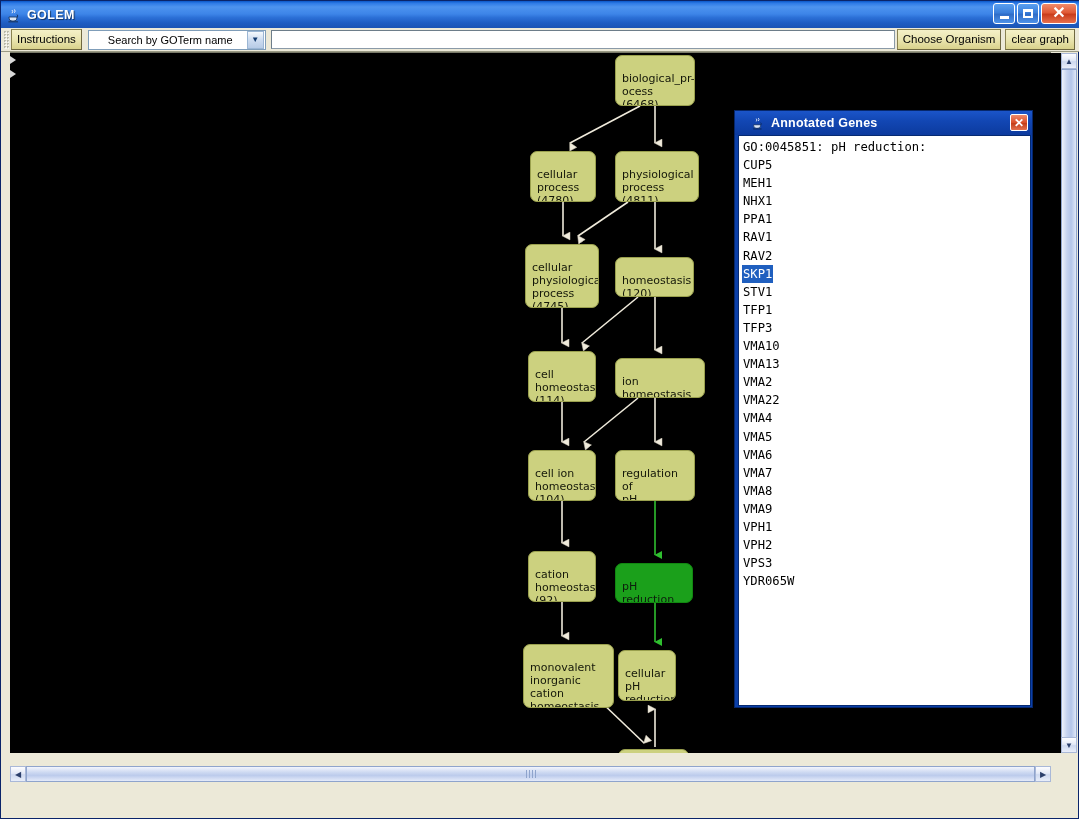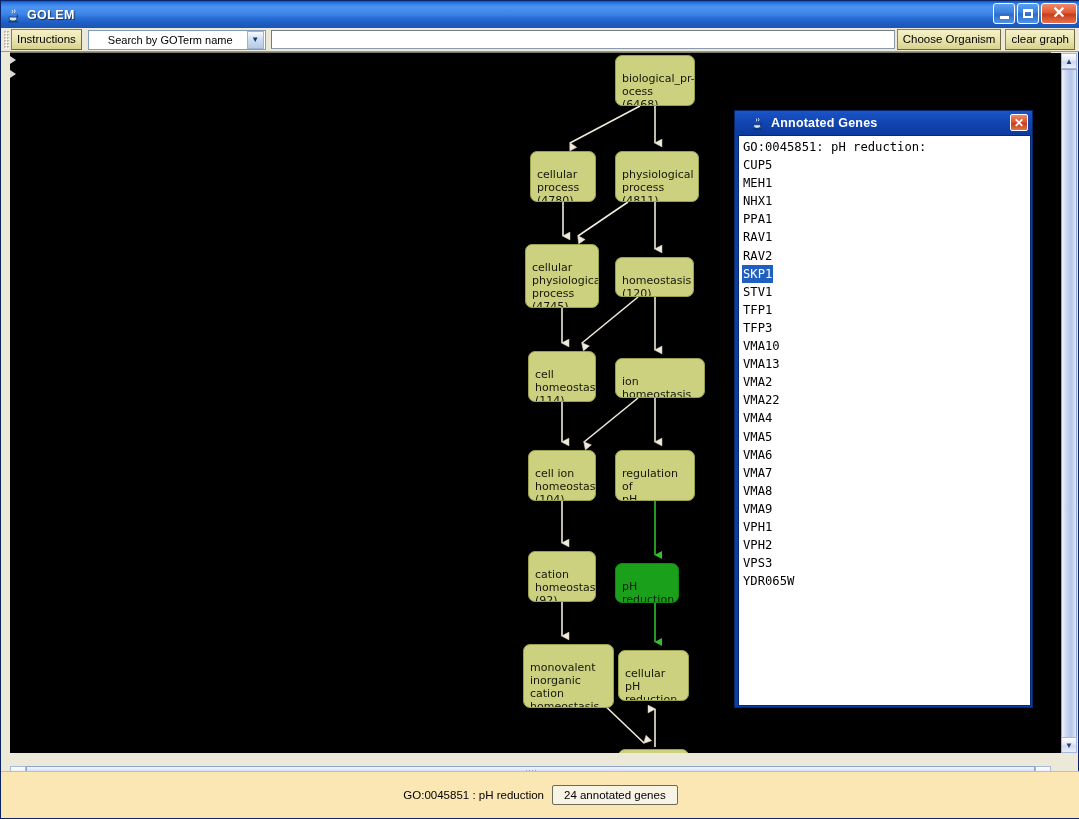--- a/index.html
+++ b/index.html
@@ -434,31 +434,31 @@
           <div class="node" style="left: 605px; top: 397px; width: 80px; height: 51px;">
             <div>regulation of</div>
             <div>pH</div>
             <div>(28)</div>
           </div>
           <div class="node" style="left: 518px; top: 498px; width: 68px; height: 51px;">
             <div>cation</div>
             <div>homeostasis</div>
             <div>(92)</div>
           </div>
-          <div class="node highlight" style="left: 605px; top: 510px; width: 64px; height: 40px;">
+          <div class="node highlight" style="left: 605px; top: 510px; width: 78px; height: 40px;">
             <div>pH reduction</div>
             <div>(24)</div>
           </div>
           <div class="node" style="left: 513px; top: 591px; width: 91px; height: 64px;">
             <div>monovalent</div>
             <div>inorganic cation</div>
             <div>homeostasis</div>
             <div>(33)</div>
           </div>
-          <div class="node" style="left: 608px; top: 597px; width: 71px; height: 51px;">
+          <div class="node" style="left: 608px; top: 597px; width: 58px; height: 51px;">
             <div>cellular pH</div>
             <div>reduction</div>
             <div>(24)</div>
           </div>
           <div class="node" style="left: 608px; top: 696px; width: 71px; height: 40px;"></div>
         </div>
     </div>
   </div>
 
   <div class="left-markers">
@@ -529,18 +529,14 @@
     </div>
     <div class="sb-thumb h" style="left:16px;top:0;width:1009px;height:16px">
       <span class="sb-grip"></span>
     </div>
     <div class="sb-btn" style="right:0;top:0">
       <span>▶</span>
     </div>
   </div>
   <div class="corner-box"></div>
 
-  <div id="statusbar">
-    <span id="status-text">GO:0045851 : pH reduction</span>
-    <button id="status-genes-btn">24 annotated genes</button>
-  </div>
 
 </div>
 
 </body></html>

